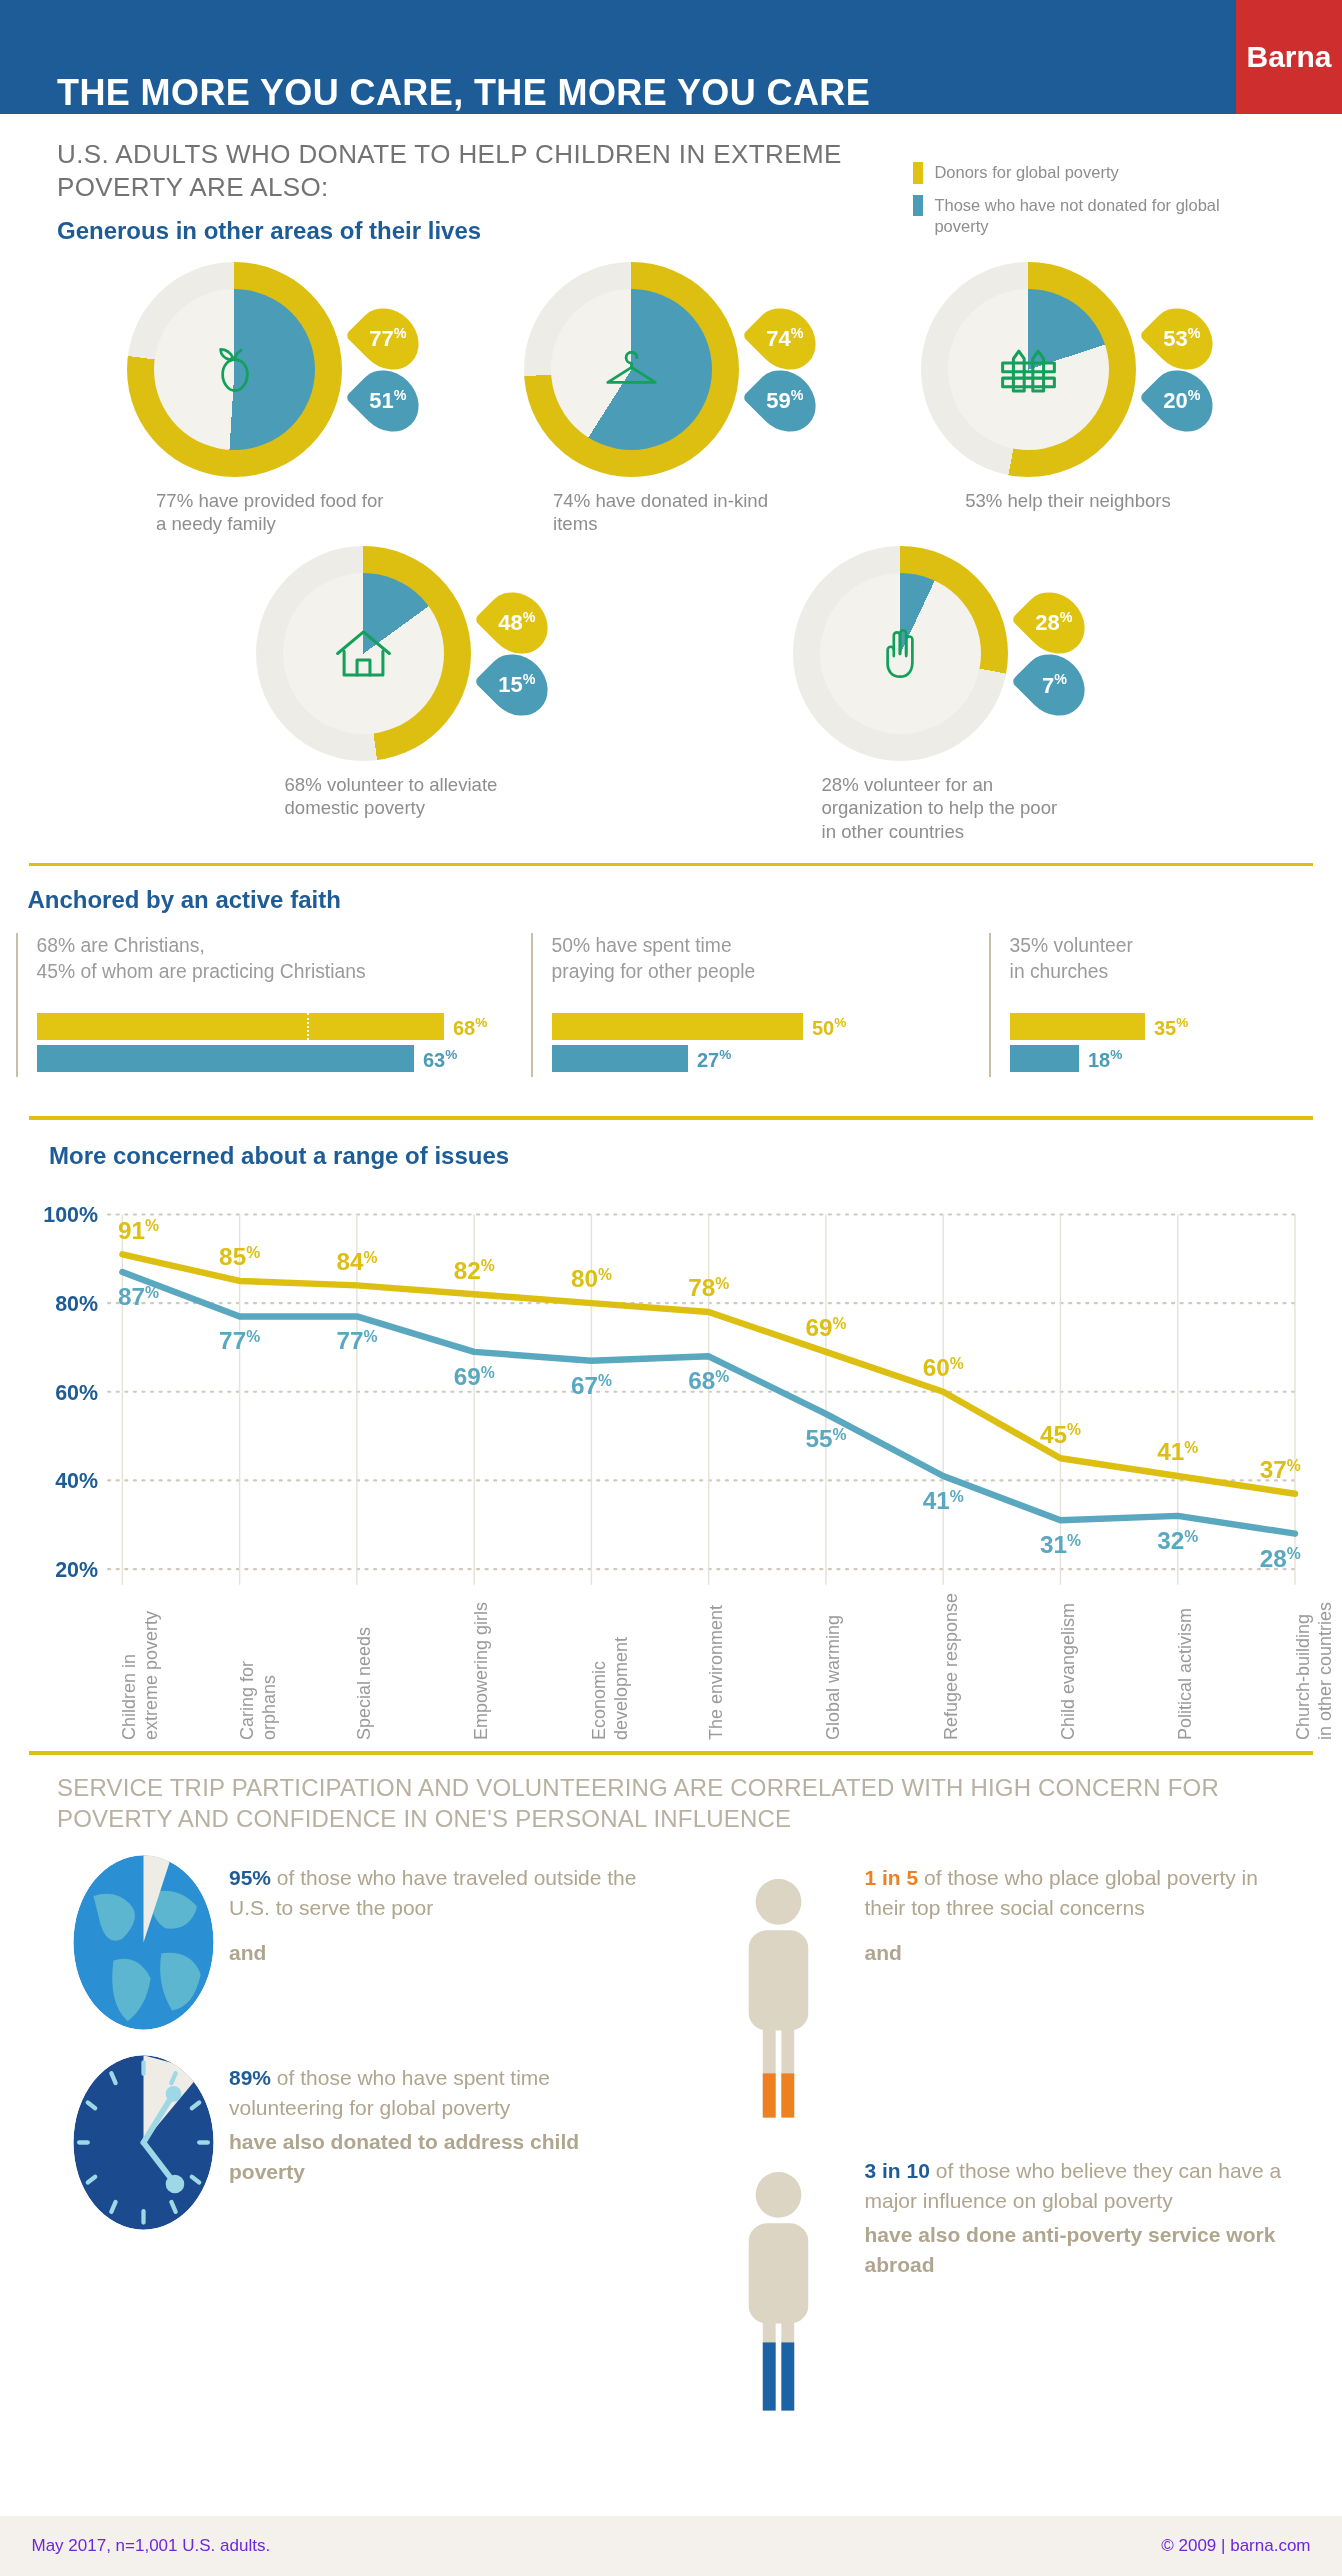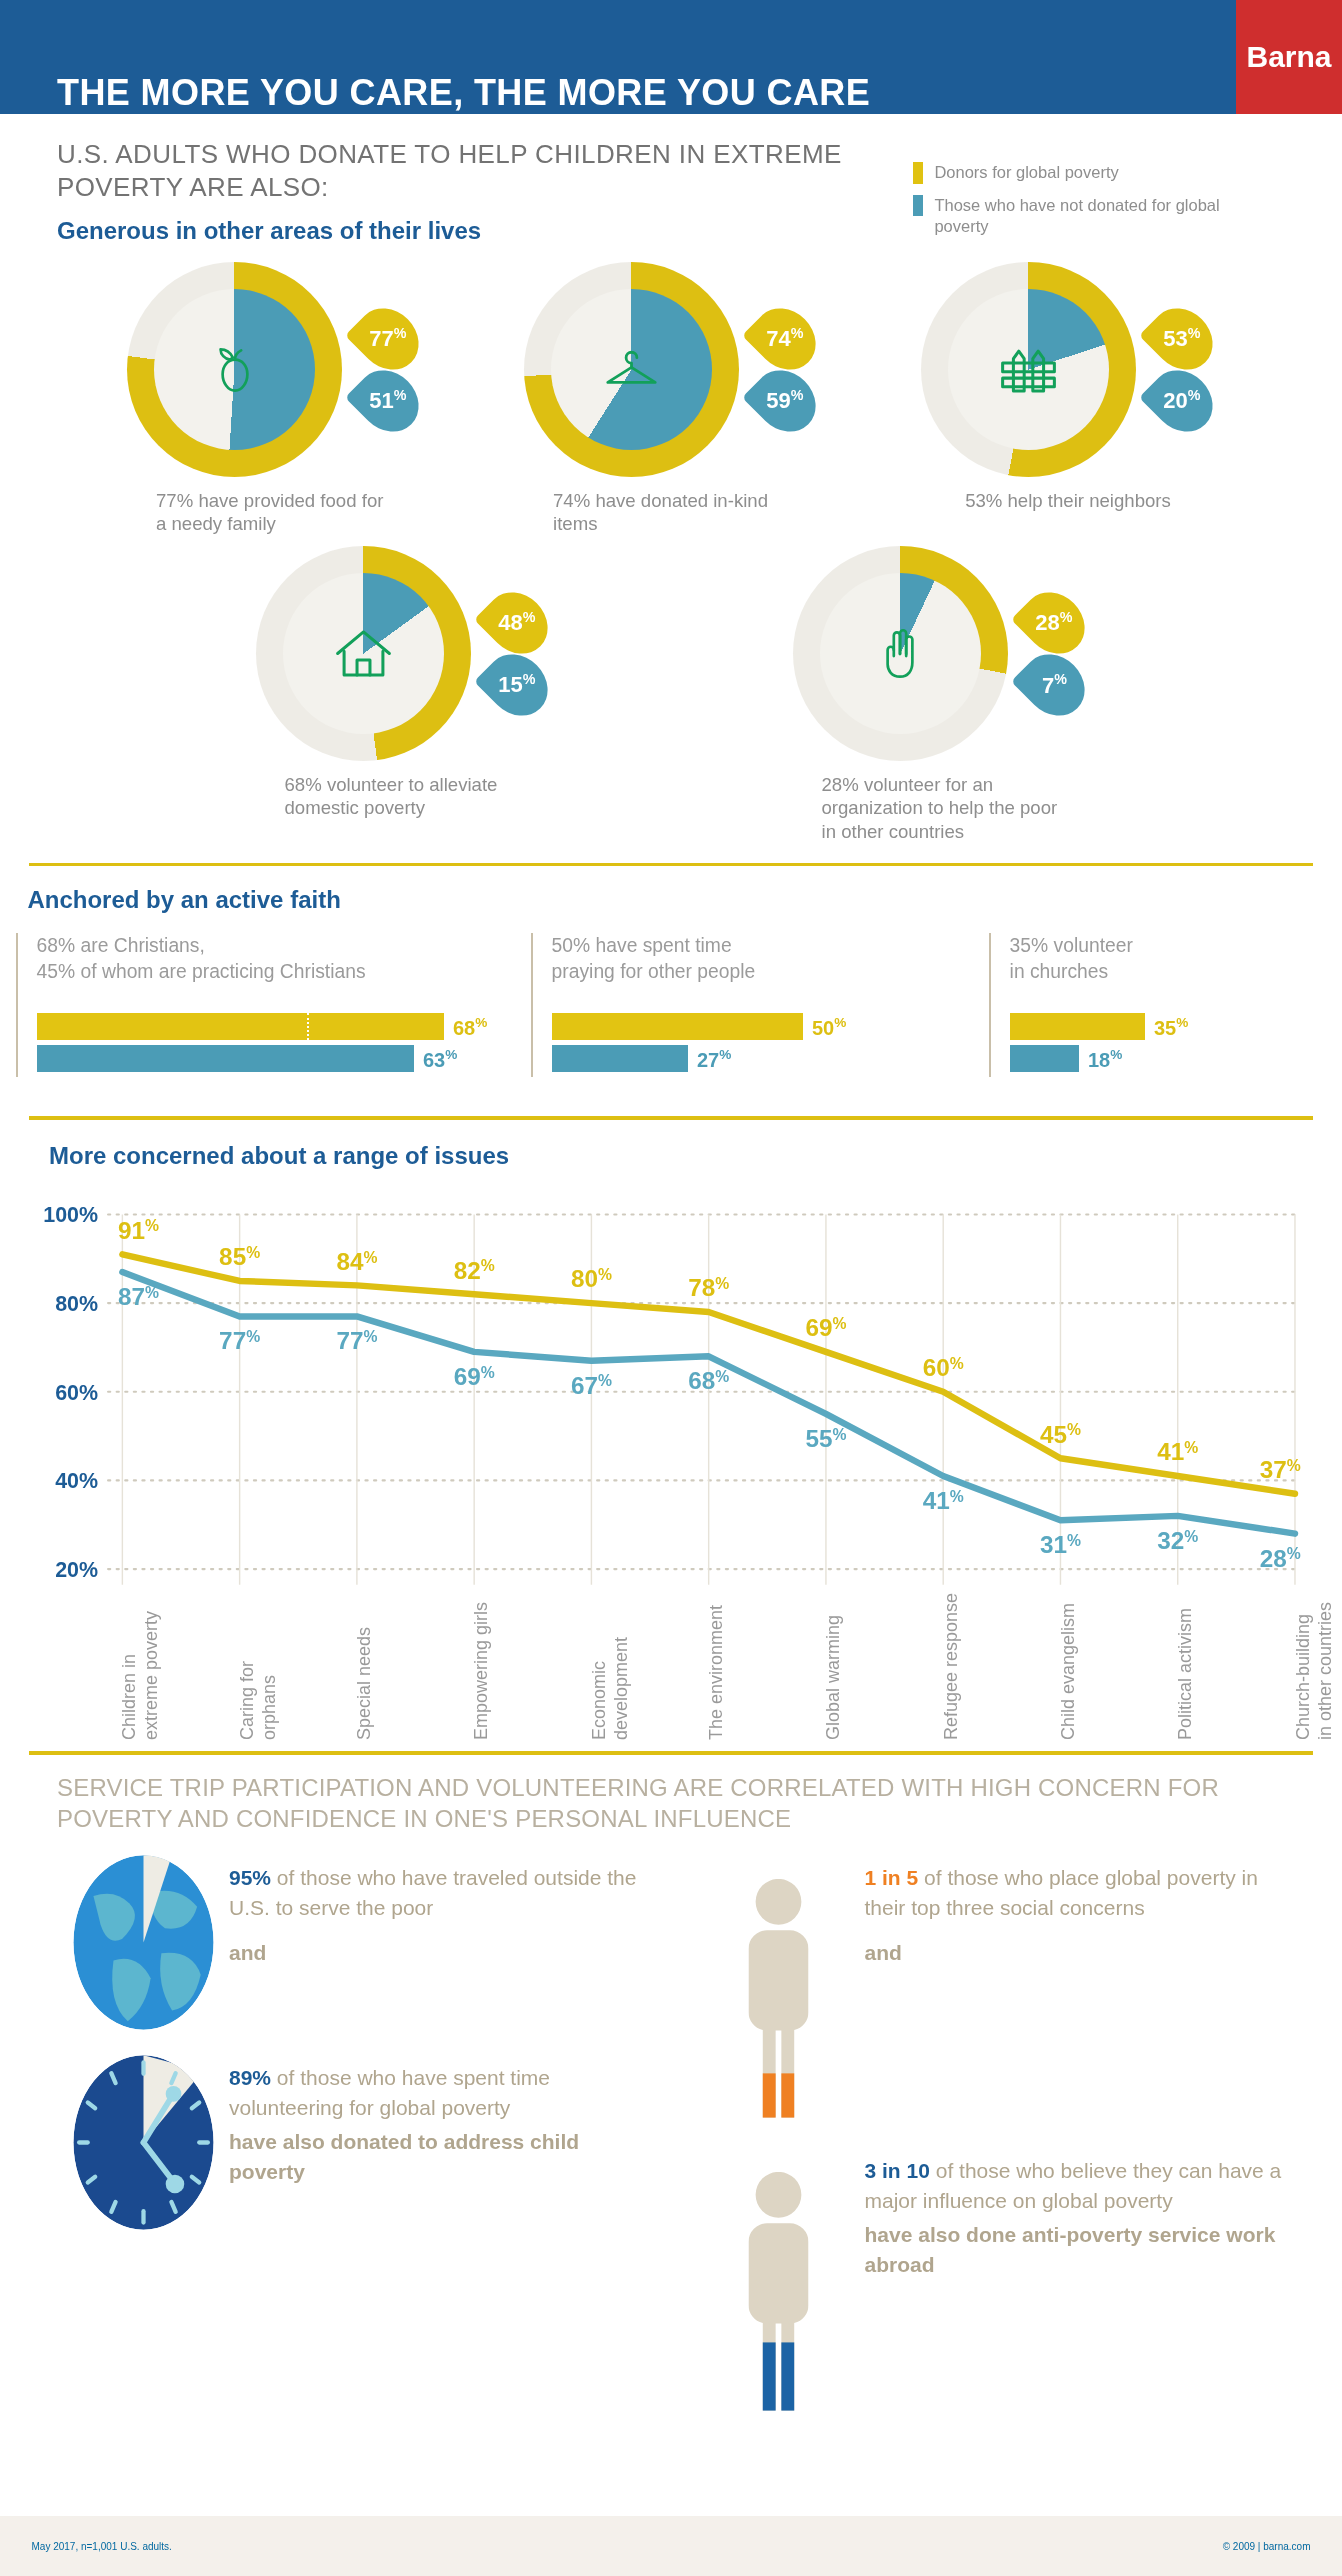--- a/index.html
+++ b/index.html
@@ -122,21 +122,21 @@
   .btext .lead b.orange { color: #ef8022; font-weight: bold; }
   .btext .and { font-size: 21px; color: #b0a58e; font-weight: bold; margin-top: 18.6px; }
   .btext .concl { font-size: 21px; color: #b0a58e; font-weight: bold; line-height: 1.4; margin-top: 4.3px;}
 
   
   .footer {
     position: absolute; left: 0; bottom: 0; width: 1342px; height: 60px;
     background: #f4f0eb; display: flex; align-items: center;
     justify-content: space-between; padding: 0 31.5px;
   }
-  .footer span { color: #0369a1; font-size: 10px; }
+  .footer span { color: #6d28d9; font-size: 17px; }
 </style>
 </head>
 <body>
 
 <div class="header">
   <div class="header-title">THE MORE YOU CARE, THE MORE YOU CARE</div>
   <div class="brand-block">
     <div class="brand-text">Barna</div>
   </div>
 </div>

